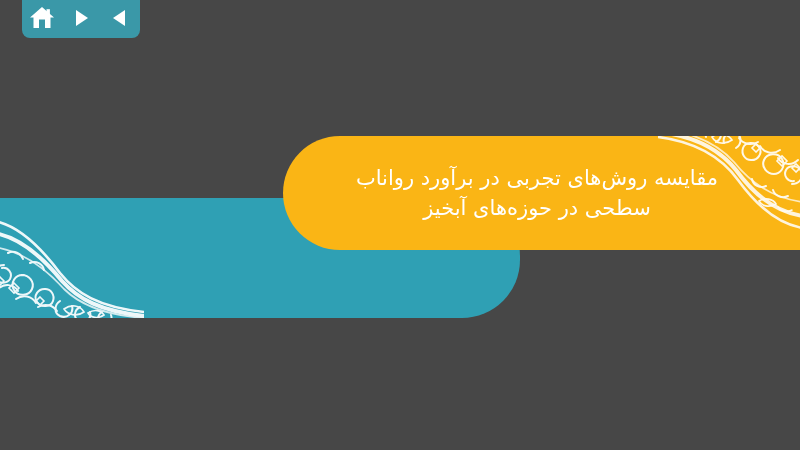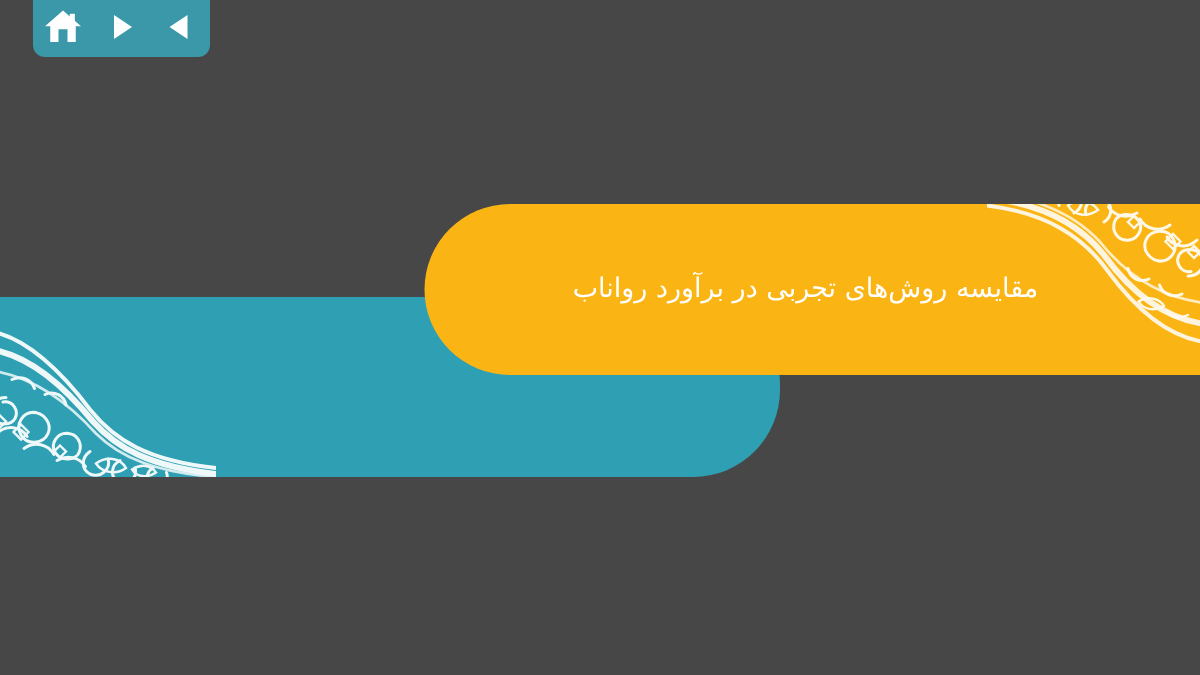--- a/index.html
+++ b/index.html
@@ -97,21 +97,21 @@
     flex-direction: column;
     align-items: center;
     justify-content: center;
     z-index: 25;
     padding: 0 36px 0 24px;
     box-sizing: border-box;
     direction: rtl;
   }
   .title-line {
     color: #ffffff;
-    font-size: 18px;
+    font-size: 21px;
     line-height: 30px;
     font-weight: normal;
     text-align: center;
     white-space: nowrap;
     letter-spacing: 0px;
   }
 </style>
 </head>
 <body>
 
@@ -170,20 +170,21 @@
         <path d="M98 16 l -4 -4 l 4 -4 l 4 4 z" stroke-width="1.6"></path>
         <path d="M138 36 l -4 -4 l 4 -4 l 4 4 z" stroke-width="1.6"></path>
         <path d="M74 4 c -7 5 -16 4 -20 -3 c 7 -5 16 -3 20 3 z" stroke-width="1.6"></path>
         <path d="M118 68 c -7 4 -14 2 -17 -3 c 6 -4 14 -2 17 3 z" stroke-width="1.6"></path>
         <path d="M134 74 c -6 3 -12 1 -14 -3" stroke-width="1.6"></path>
       </g>
     </svg>
 
     <div id="title-block">
       <div class="title-line">مقایسه روش‌های تجربی در برآورد رواناب</div>
+      <div class="title-line">سطحی در حوزه‌های آبخیز</div>
     </div>
   </div>
 
   <div id="navbar">
 
     <div class="nav-btn">
       <svg width="20" height="20" viewBox="0 0 20 20">
         <polygon points="15,2 15,18 3,10" fill="#ffffff"></polygon>
       </svg>
     </div>

